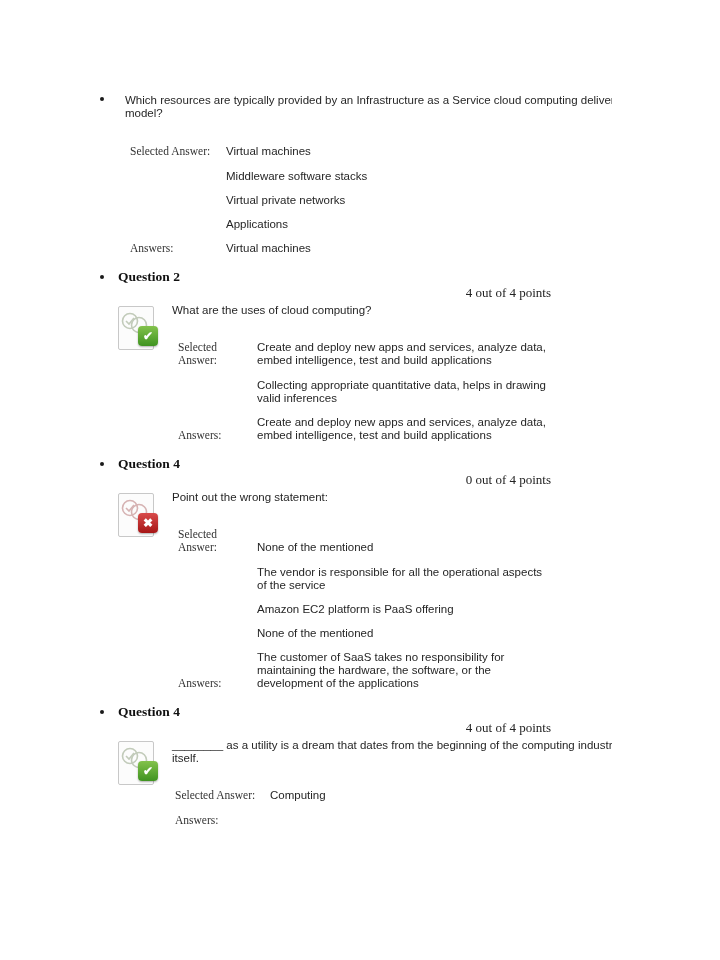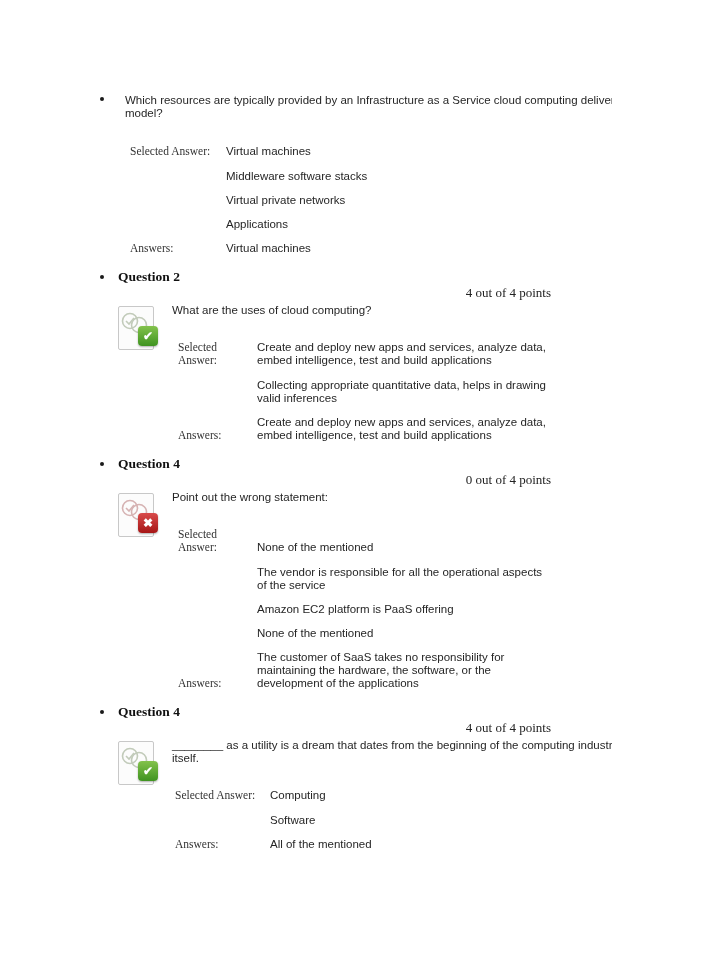--- a/index.html
+++ b/index.html
@@ -177,21 +177,17 @@
       </div>
       <p class="q-text">________ as a utility is a dream that dates from the beginning of the computing industry itself.</p>
     </div>
     <div class="qa qa-q4">
       <div class="qa-row">
         <span class="qa-label serif">Selected Answer:</span>
         <span class="qa-value">Computing</span>
       </div>
       <div class="qa-row">
         <span class="qa-label serif">Answers:</span>
-        <ul class="answer-list">
-            <li class="answer-item">Software</li>
-            <li class="answer-item">All of the mentioned</li>
-          </ul>
       </div>
     </div>
   </section>
 
 </div>
 
 </body></html>

